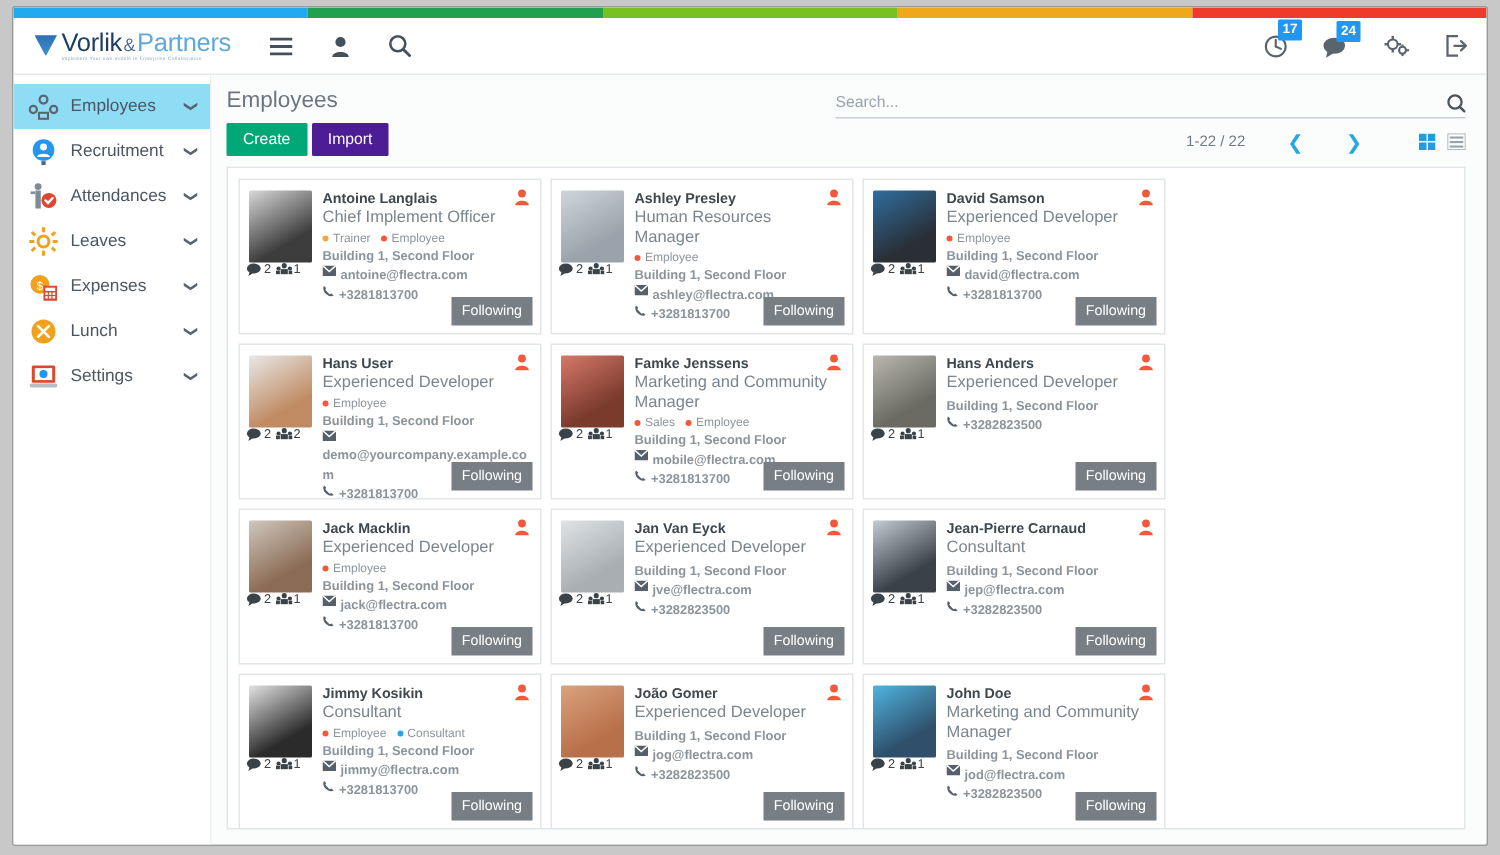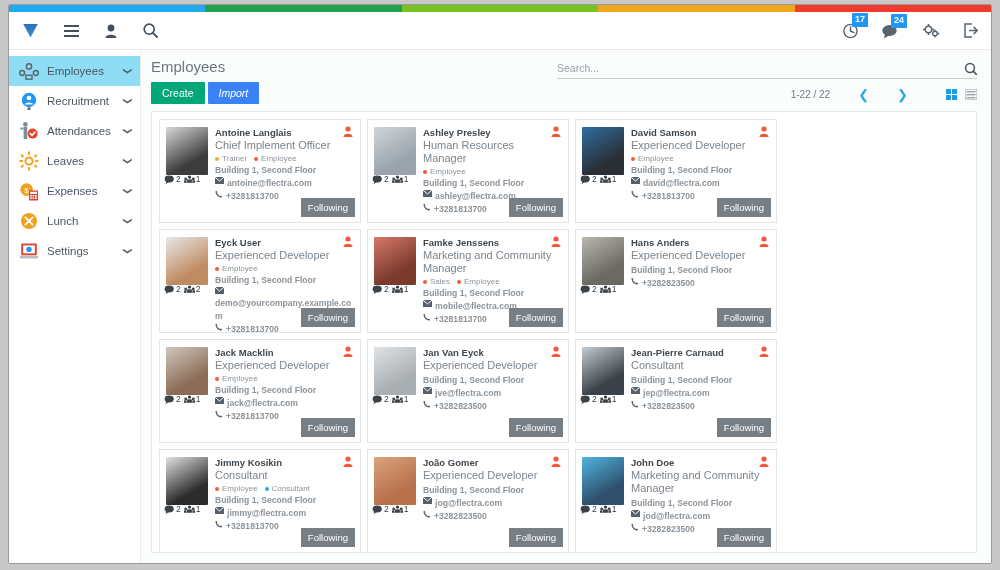--- a/index.html
+++ b/index.html
@@ -88,21 +88,21 @@
   .content-top { padding: 8px 14px 0 10px; display: flex; }
   .ct-left { flex: 0 0 auto; }
   .page-title { font-size: 15px; color: #6b7680; font-weight: normal; margin-bottom: 7px; }
   .btn-row { display: flex; gap: 3px; }
   .btn {
     font-size: 10.5px; padding: 5px 11px; color: #fff;
     border: none; cursor: pointer; border-radius: 1px;
     font-family: inherit;
   }
   .btn-create { background: #00a878; }
-  .btn-import { background: #3b82f6; font-style: italic; }
+  .btn-import { background: #4c1d95; }
   .ct-right { flex: 1 1 auto; display: flex; flex-direction: column; align-items: flex-end; padding-top: 2px; }
   .search-box {
     width: 100%; max-width: 420px;
     display: flex; align-items: center;
     border-bottom: 1px solid #c9ced2;
     padding-bottom: 2px;
   }
   .search-box input {
     flex: 1 1 auto; border: none; outline: none; background: transparent;
     font-size: 10.5px; color: #7b868f; font-family: inherit;
@@ -173,20 +173,28 @@
       <span style="background: rgb(34, 170, 240); flex: 1 1 0px;"></span>
       <span style="background: rgb(33, 160, 78); flex: 1 1 0px;"></span>
       <span style="background: rgb(119, 193, 34); flex: 1 1 0px;"></span>
       <span style="background: rgb(239, 168, 28); flex: 1 1 0px;"></span>
       <span style="background: rgb(238, 59, 43); flex: 1 1 0px;"></span>
     </div>
 
   <div class="header">
     <div class="logo">
       <div class="logo-mark"></div>
+      <div class="logo-text">
+        <div class="logo-row">
+          <span class="logo-a">Vorlik</span>
+          <span class="logo-amp">&amp;</span>
+          <span class="logo-b">Partners</span>
+        </div>
+        <div class="logo-tag">Implement Your own mobile in Enterprise Collaboration</div>
+      </div>
     </div>
 
     <div class="hdr-icons">
       <span class="hdr-ic">
         <svg width="15" height="12" viewBox="0 0 15 12">
           <rect x="0" y="0" width="15" height="2" fill="#44515c"></rect>
           <rect x="0" y="5" width="15" height="2" fill="#44515c"></rect>
           <rect x="0" y="10" width="15" height="2" fill="#44515c"></rect>
         </svg>
       </span>
@@ -613,21 +621,21 @@
                       <circle cx="9.3" cy="4" r="1.4" fill="#3b4248"></circle>
                       <rect x="3.1" y="4.4" width="4.8" height="3.4" fill="#3b4248"></rect>
                       <rect x="0" y="5.4" width="2.6" height="2.4" fill="#3b4248"></rect>
                       <rect x="8.4" y="5.4" width="2.6" height="2.4" fill="#3b4248"></rect>
                     </svg>
                     <span>2</span>
                   </span>
                 </div>
               </div>
               <div class="card-main">
-                <div class="c-name">Eyck User</div>
+                <div class="c-name">Hans User</div>
                 <div class="c-job">Experienced Developer</div>
                 <div class="c-tags">
                   <span class="tag">
                     <span class="dot" style="background:#f4583a"></span>
                     <span>Employee</span>
                   </span>
                 </div>
                 <div class="c-line">
                   <span>Building 1, Second Floor</span>
                 </div>

